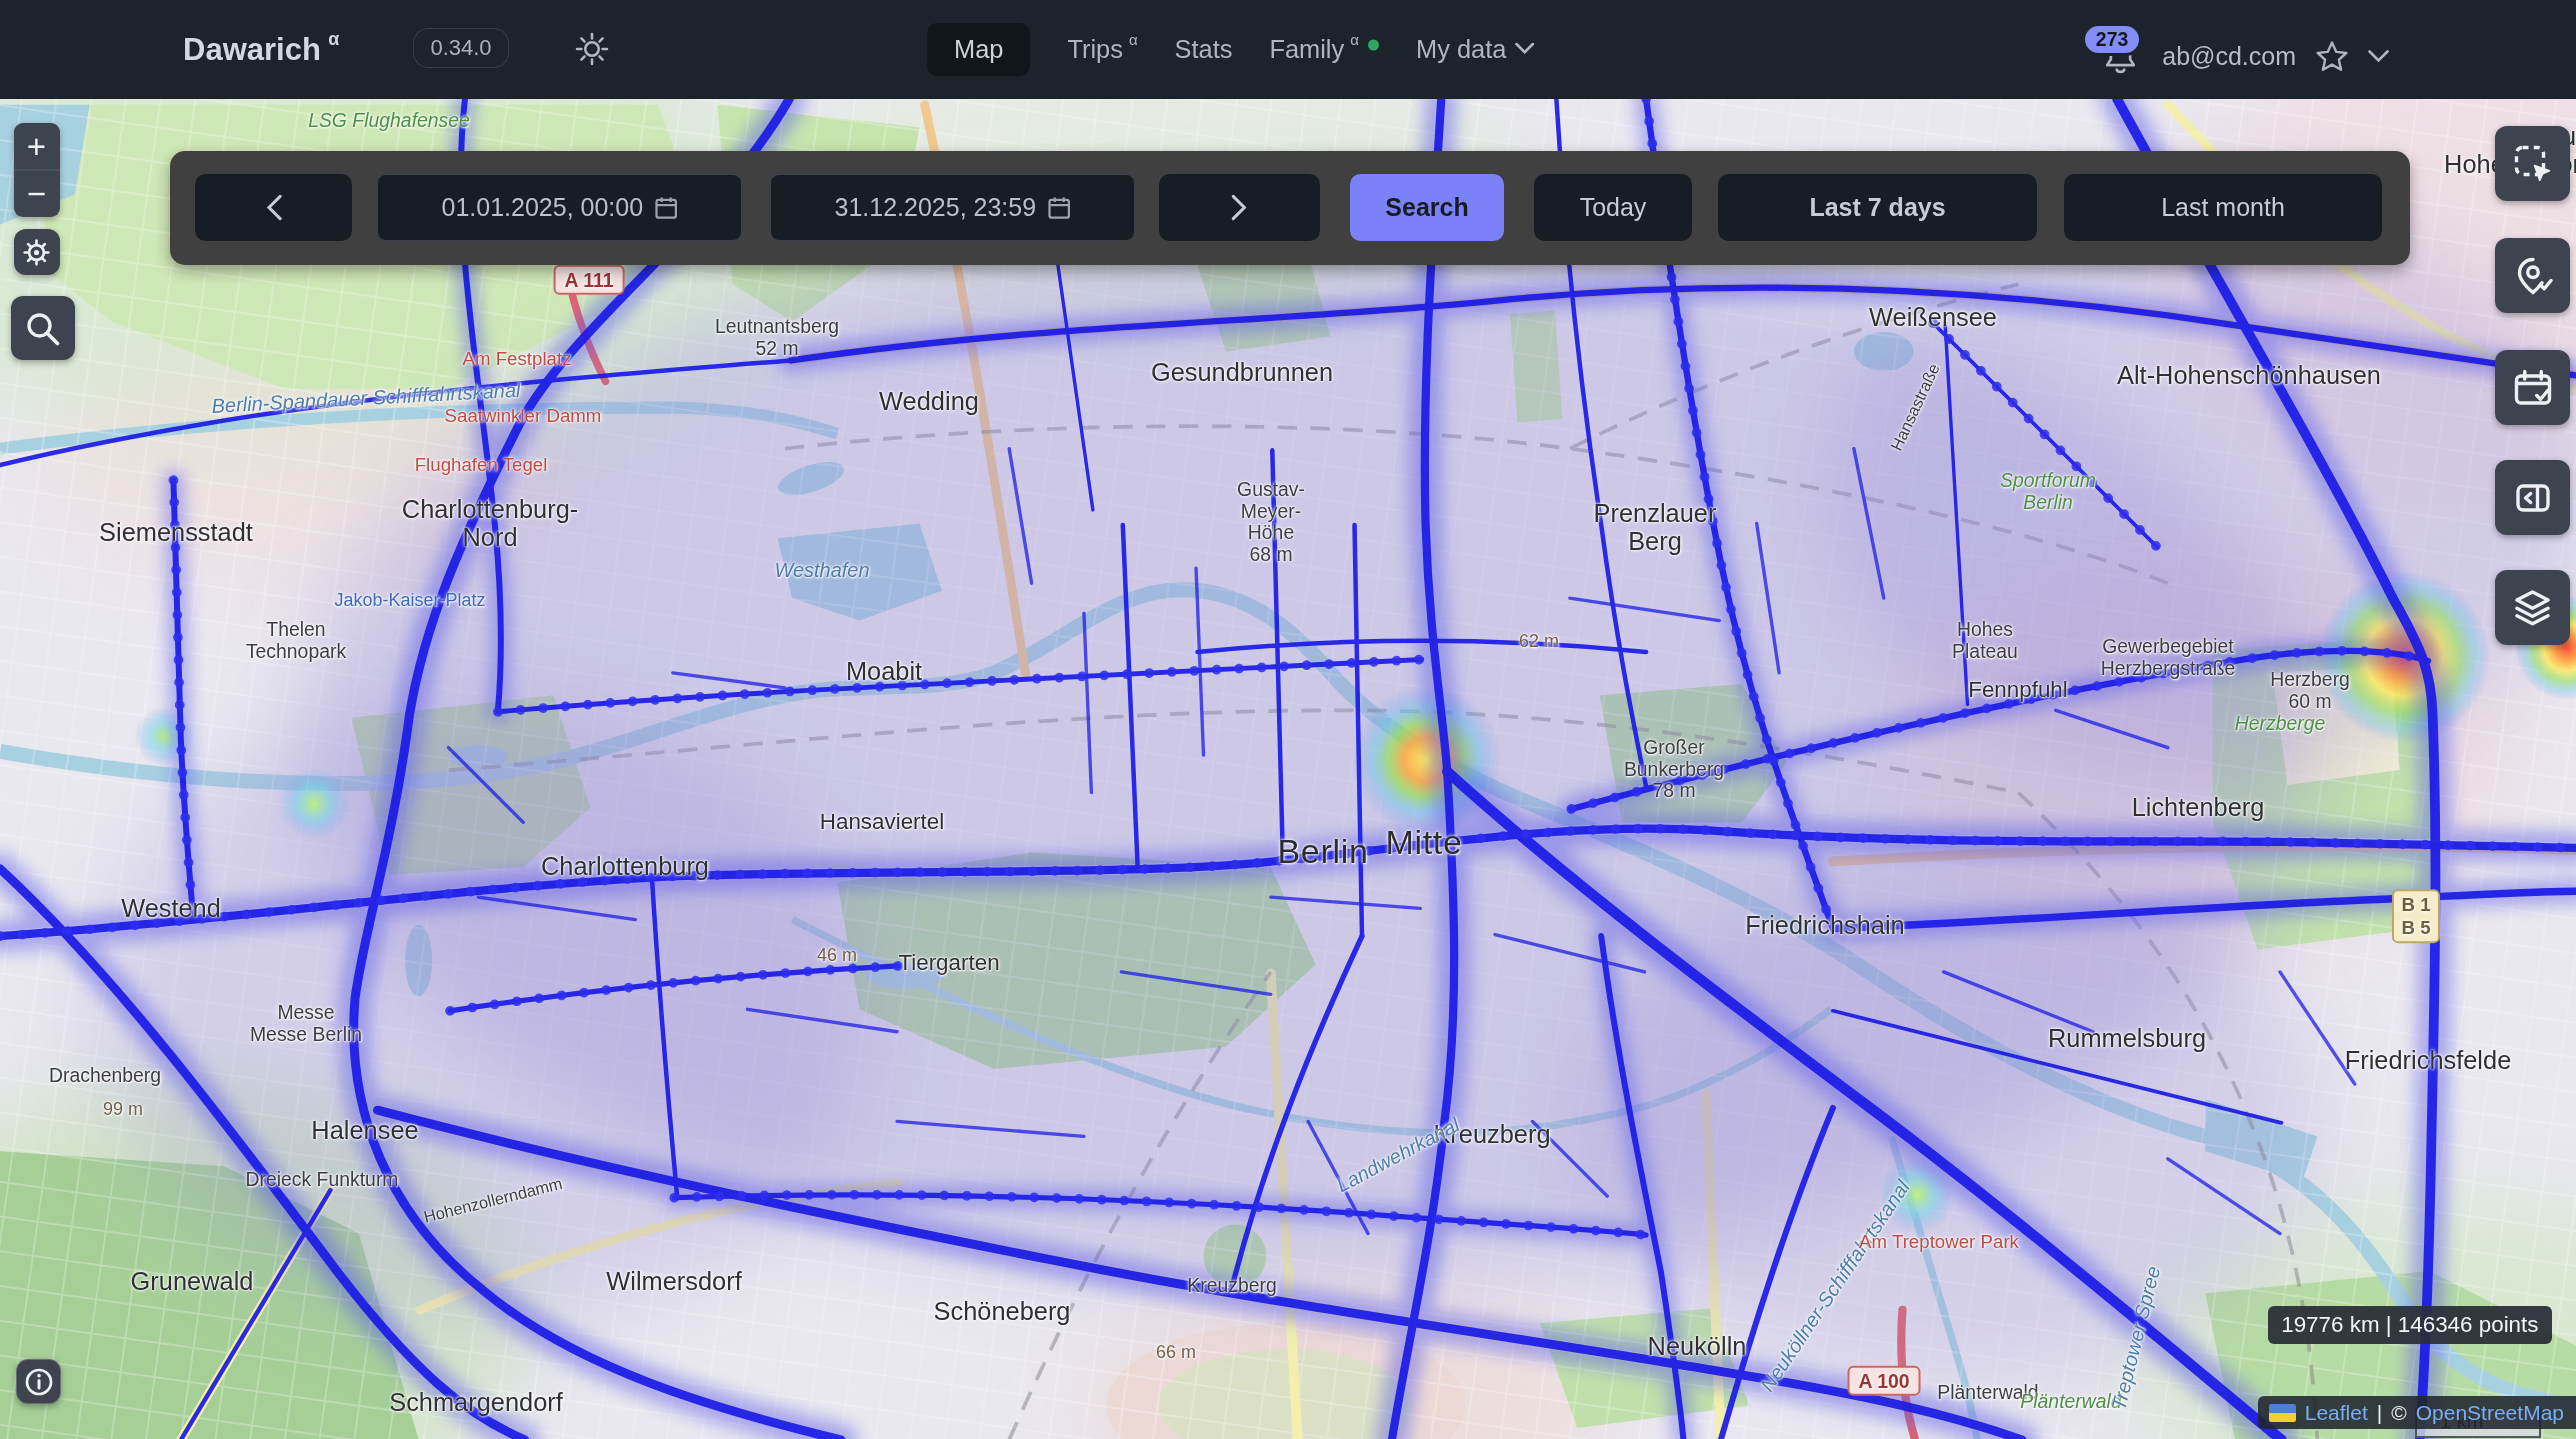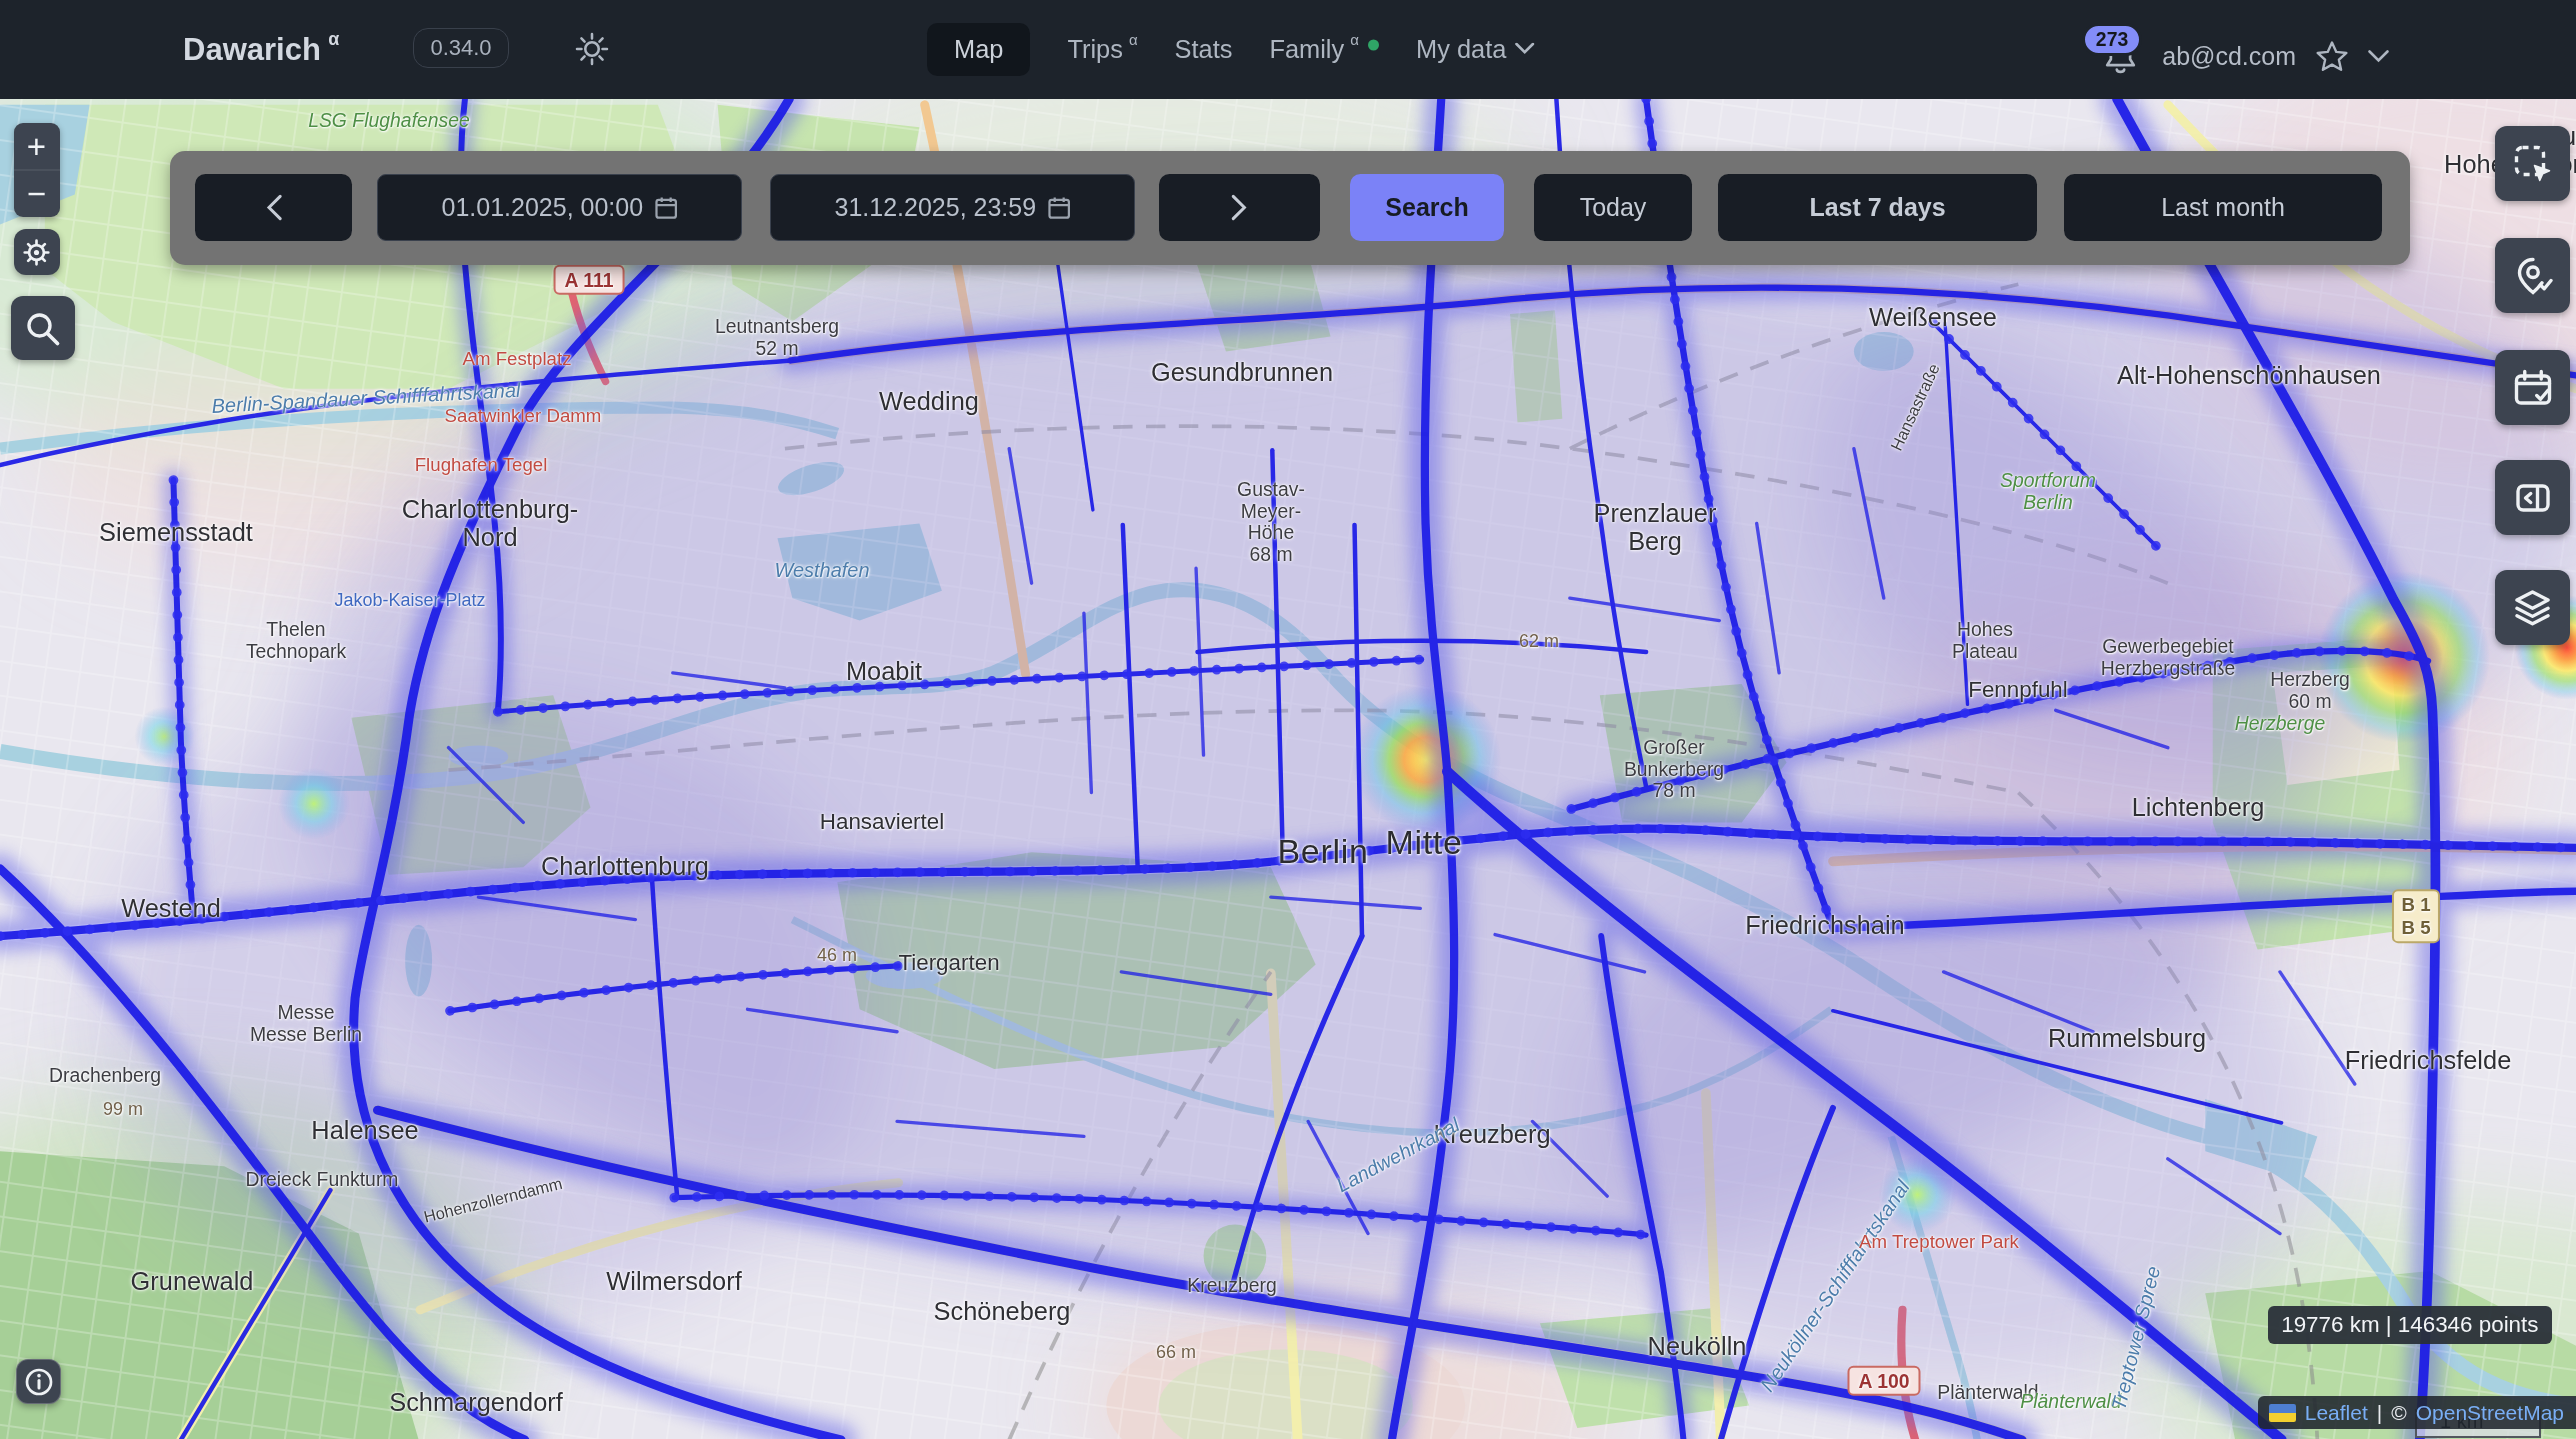--- a/index.html
+++ b/index.html
@@ -39,21 +39,21 @@
   .tab sup{font-size:15px;margin-left:6px;transform:translateY(-4.5px);}
   .tab.active{background:#11161c;border-radius:10.5px;padding:12px 27px;color:#ccd2da;}
   .dot{width:11.2px;height:11.2px;border-radius:50%;background:#2fa566;margin-left:9px;transform:translateY(4.5px);}
   .chev{margin-left:9px;transform:translateY(7.5px);}
   #user{position:absolute;right:187px;top:0;height:113px;display:flex;align-items:center;gap:19px;}
   #bell-wrap{position:relative;width:37px;height:40px;}
   #notif-badge{position:absolute;left:-19.4px;top:-13.5px;background:#838df8;color:#15181e;
     font-size:19.4px;font-weight:bold;border-radius:747px;padding:2.2px 10.5px;border:3px solid #1d232b;}
   #email{font-size:25px;color:#b6bdc8;margin-left:4.5px;}
   
-  #ctrlbar{position:absolute;left:170px;top:151px;width:2240px;height:114px;background:#737373;
+  #ctrlbar{position:absolute;left:170px;top:151px;width:2240px;height:114px;background:#404040;
     border-radius:15px;box-shadow:0 6px 15px rgba(0,0,0,.35);z-index:30;}
   .cbtn{position:absolute;top:23px;height:67px;background:#181d25;border-radius:10.5px;border:none;
     color:#c6ccd6;font-size:25px;font-family:inherit;display:flex;align-items:center;justify-content:center;cursor:pointer;}
   .cinput{position:absolute;top:23px;height:67px;background:#181d25;border:1.5px solid #3a414d;border-radius:9px;
     color:#b9c0cb;font-size:25px;display:flex;align-items:center;justify-content:center;gap:12px;box-sizing:border-box;cursor:text;}
   #btn-search{background:#7b82f7;color:#171c23;font-weight:bold;}
   
   .map-btn{position:absolute;background:#3d4450;border-radius:12px;border:none;cursor:pointer;
     display:flex;align-items:center;justify-content:center;box-shadow:0 2.2px 6px rgba(0,0,0,.3);z-index:20;}
   #zoom-group{position:absolute;left:13.5px;top:123px;width:46px;background:#3d4450;border-radius:9px;

